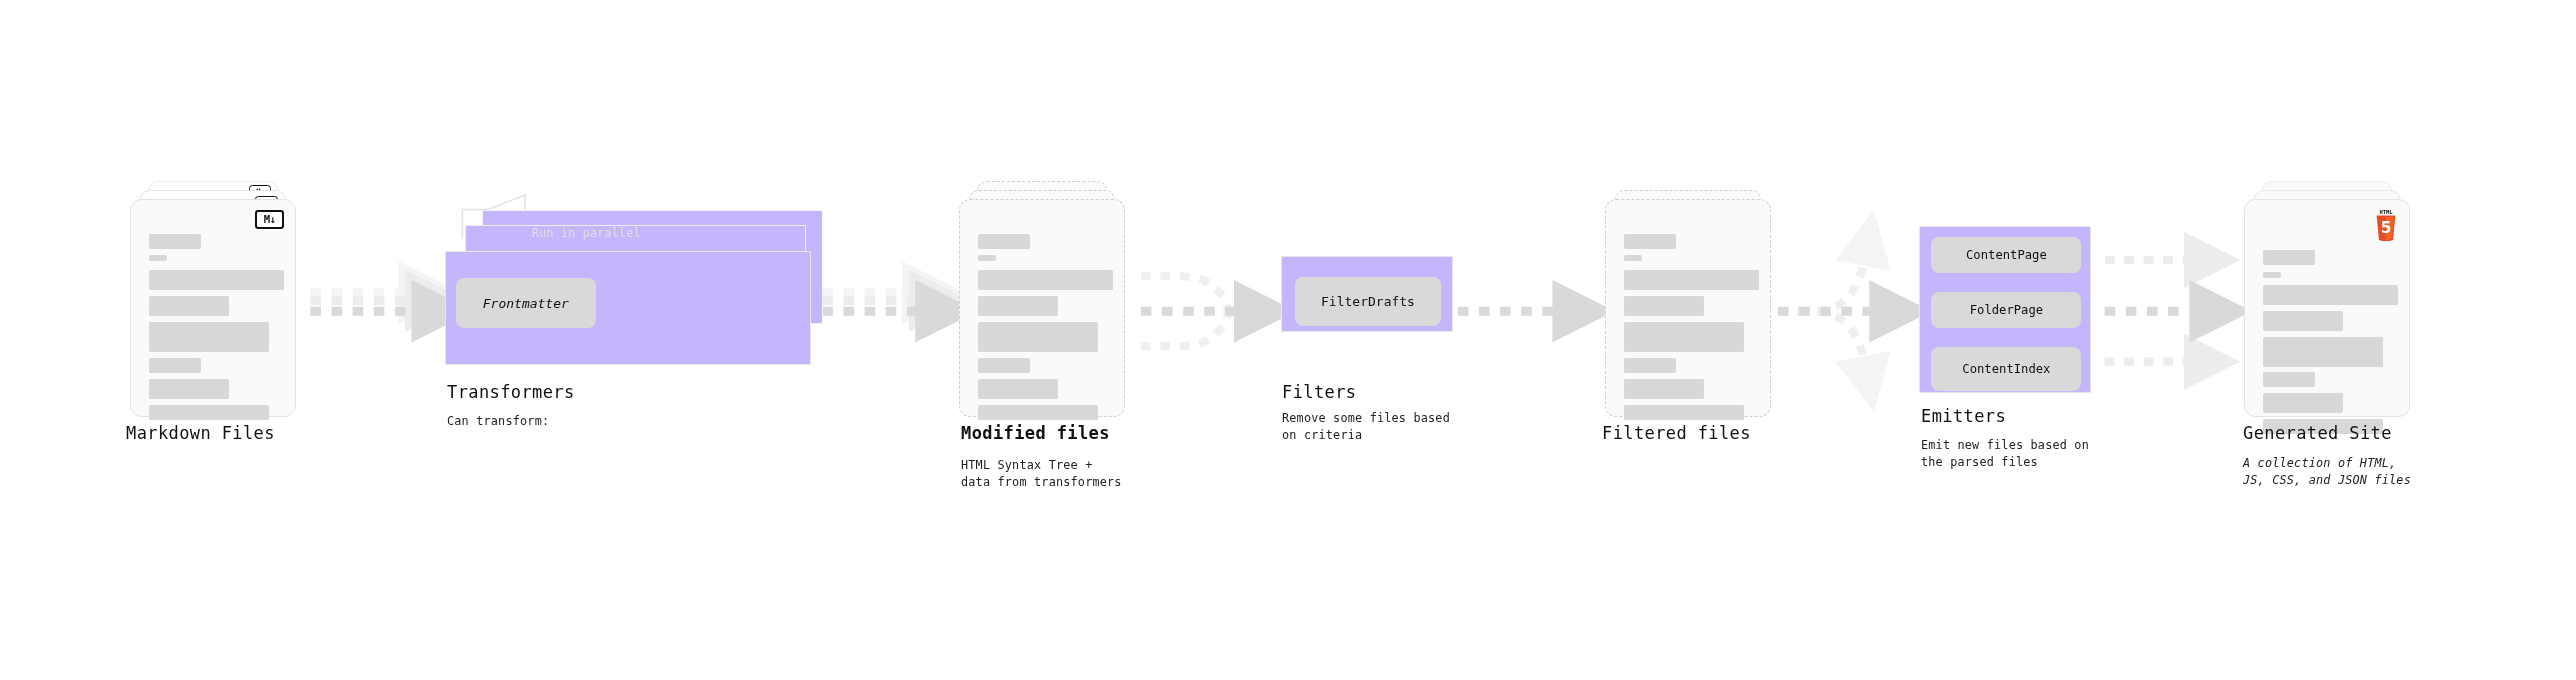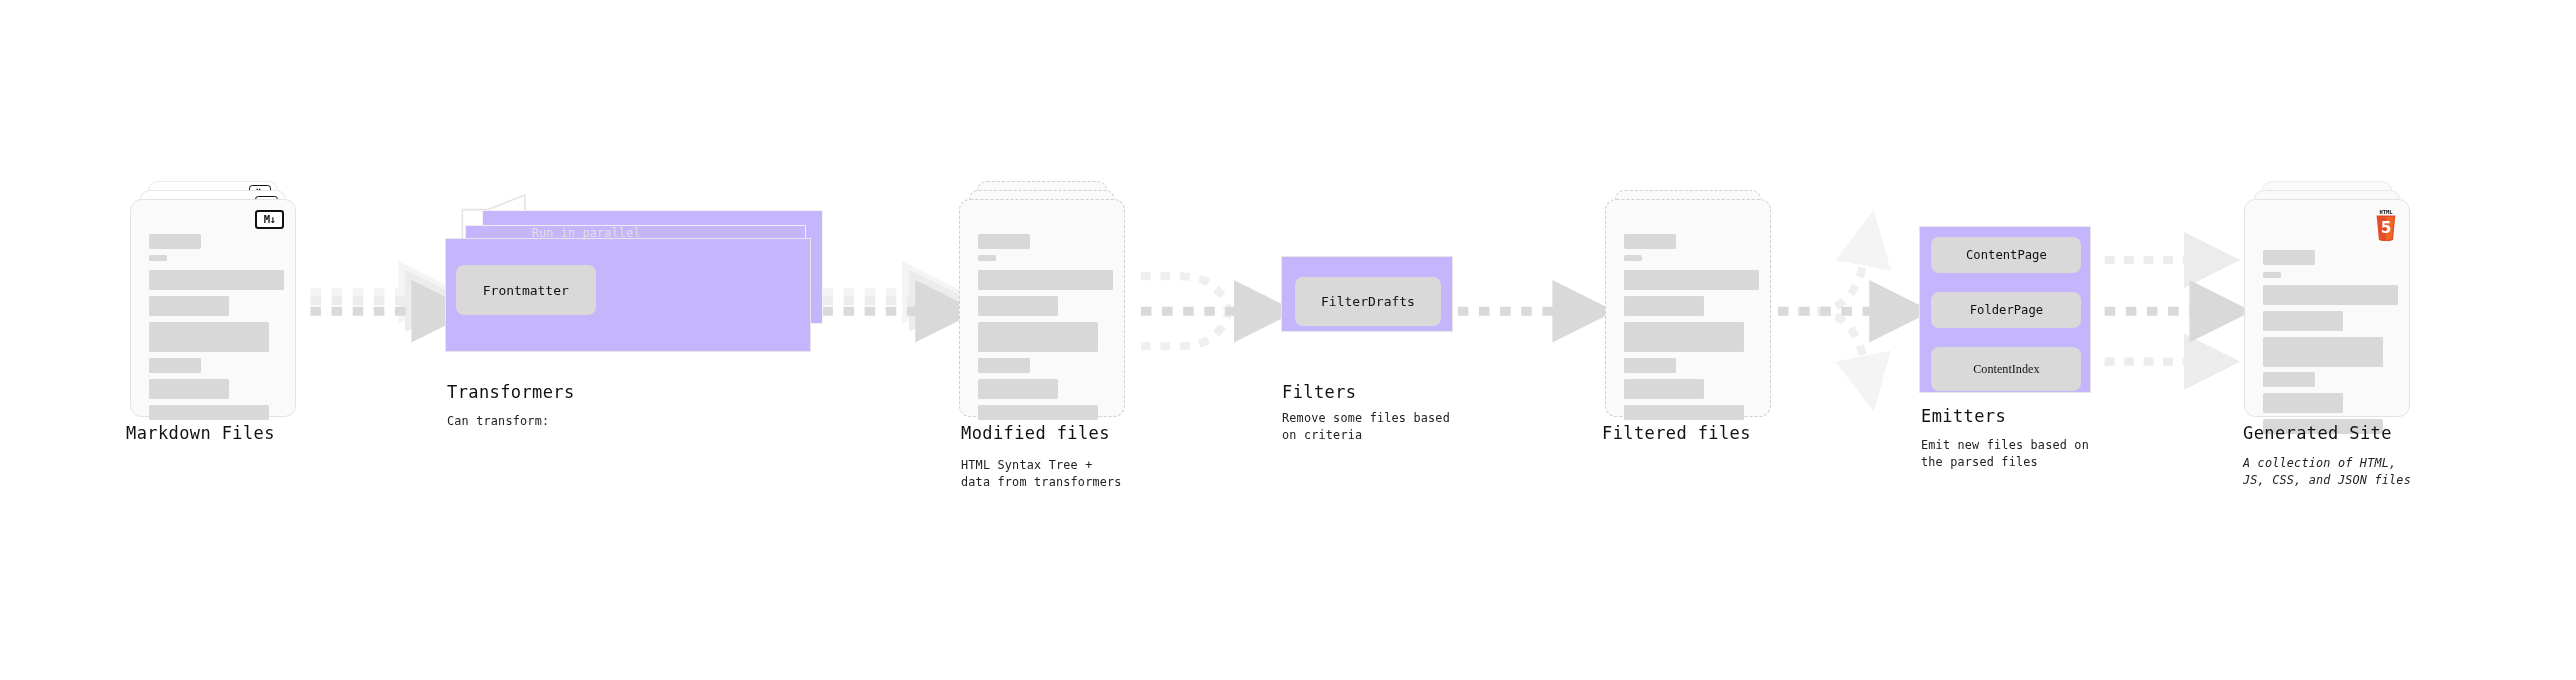--- a/index.html
+++ b/index.html
@@ -142,21 +142,21 @@
     <div class="gbox l3" style="left:37px;top:0px;width:341px;height:114px;">
       <div class="chip l3" style="left:29px;top:23px;width:118px;height:46px;"></div>
       <div class="chip l3" style="left:180px;top:23px;width:130px;height:46px;"></div>
     </div>
 
     <div class="gbox l2" style="left:20.3px;top:15.4px;width:341px;height:114px;">
       <div class="chip l2" style="left:28px;top:28.4px;width:122px;height:47px;"></div>
       <div class="chip l2" style="left:185px;top:28.4px;width:130px;height:47px;"></div>
     </div>
 
-    <div class="gbox" style="left:0px;top:28px;width:366px;height:114px;">
+    <div class="gbox" style="left:0px;top:41px;width:366px;height:114px;font-style:italic;">
       <div class="chip" style="left:9.8px;top:26px;width:140px;height:50px;">Frontmatter</div>
     </div>
   </div>
   <div class="parallel" style="left:532px;top:203px;margin-top:23px;">Run in parallel</div>
   <div class="title" style="left:447px;top:382px;">Transformers</div>
   <div class="sub" style="left:447px;top:413px;">Can transform:</div>
 
   <div class="node" style="left:959px;top:199px;">
     <div class="doc dashed back2"></div>
     <div class="doc dashed back1"></div>
@@ -164,21 +164,21 @@
       <div class="skel" style="left:18px;top:34px;width:52px;height:14.6px;"></div>
       <div class="skel" style="left:18px;top:55px;width:18px;height:5.7px;"></div>
       <div class="skel" style="left:18px;top:70px;width:135px;height:20.3px;"></div>
       <div class="skel" style="left:18px;top:96px;width:80px;height:20.3px;"></div>
       <div class="skel" style="left:18px;top:122px;width:120px;height:30px;"></div>
       <div class="skel" style="left:18px;top:158px;width:52px;height:15.4px;"></div>
       <div class="skel" style="left:18px;top:179px;width:80px;height:20.3px;"></div>
       <div class="skel" style="left:18px;top:205px;width:120px;height:15.4px;"></div>
     </div>
   </div>
-  <div class="title" style="left:961px;top:423px;">Modified files</div>
+  <div class="title" style="left:961px;top:423px;font-weight:bold;">Modified files</div>
   <div class="sub" style="left:961px;top:457px;">HTML Syntax Tree +
 data from transformers</div>
 
   <div class="node" style="left:1281px;top:256px;">
     <div class="gbox" style="left:0;top:0;width:172px;height:76px;">
       <div class="chip" style="left:13px;top:19.5px;width:146px;height:49px;">FilterDrafts</div>
     </div>
   </div>
   <div class="title" style="left:1282px;top:382px;">Filters</div>
   <div class="sub" style="left:1282px;top:410px;">Remove some files based
@@ -196,21 +196,21 @@
       <div class="skel" style="left:18px;top:179px;width:80px;height:20.3px;"></div>
       <div class="skel" style="left:18px;top:205px;width:120px;height:15.4px;"></div>
     </div>
   </div>
   <div class="title" style="left:1602px;top:423px;">Filtered files</div>
 
   <div class="node" style="left:1919px;top:226px;">
     <div class="gbox" style="left:0;top:0;width:172px;height:167px;">
       <div class="chip" style="left:11.4px;top:9.8px;width:150px;height:36px;font-size:12.2px;">ContentPage</div>
       <div class="chip" style="left:11.4px;top:65px;width:150px;height:36px;font-size:12.2px;">FolderPage</div>
-      <div class="chip" style="left:11.4px;top:120px;width:150px;height:44px;font-size:12.2px;font-family:Liberation Serif, serif;">ContentIndex</div>
+      <div class="chip" style="left:11.4px;top:120px;width:150px;height:44px;font-size:12.2px;">ContentIndex</div>
     </div>
   </div>
   <div class="title" style="left:1921px;top:406px;">Emitters</div>
   <div class="sub" style="left:1921px;top:437px;">Emit new files based on
 the parsed files</div>
 
   <div class="node" style="left:2244px;top:199px;">
     <div class="doc back2" style="border-color:#ececec;">
       <div class="cssbar" style="right:9.8px;top:19.5px;"></div>
       <div class="csstxt" style="right:13px;top:11.4px;">CSS</div>

